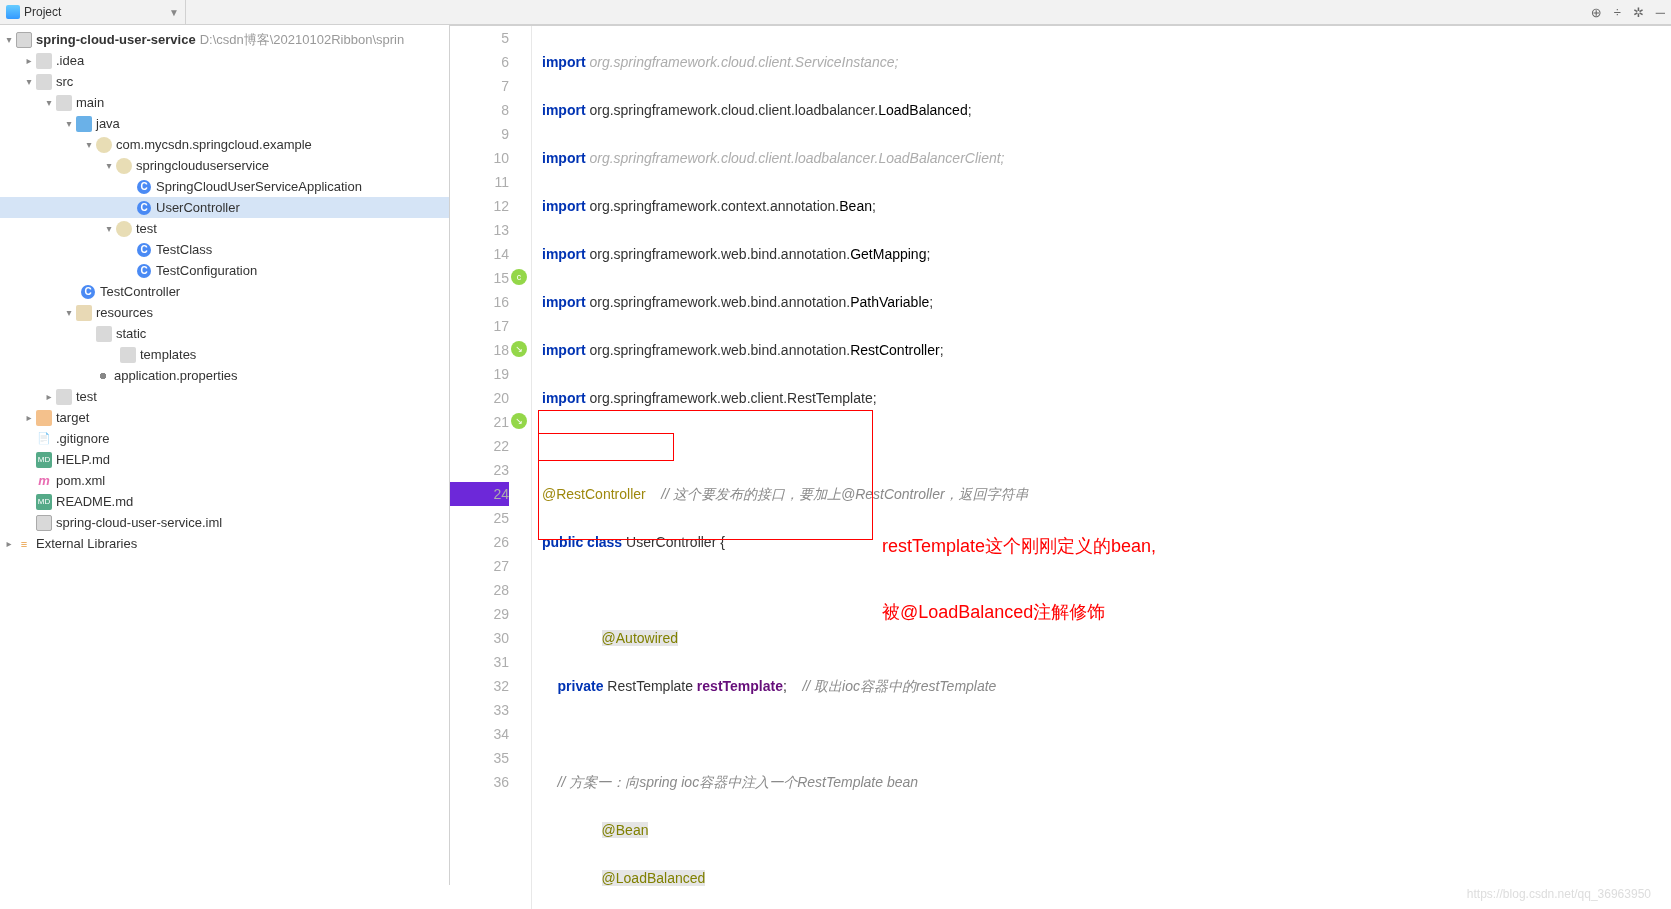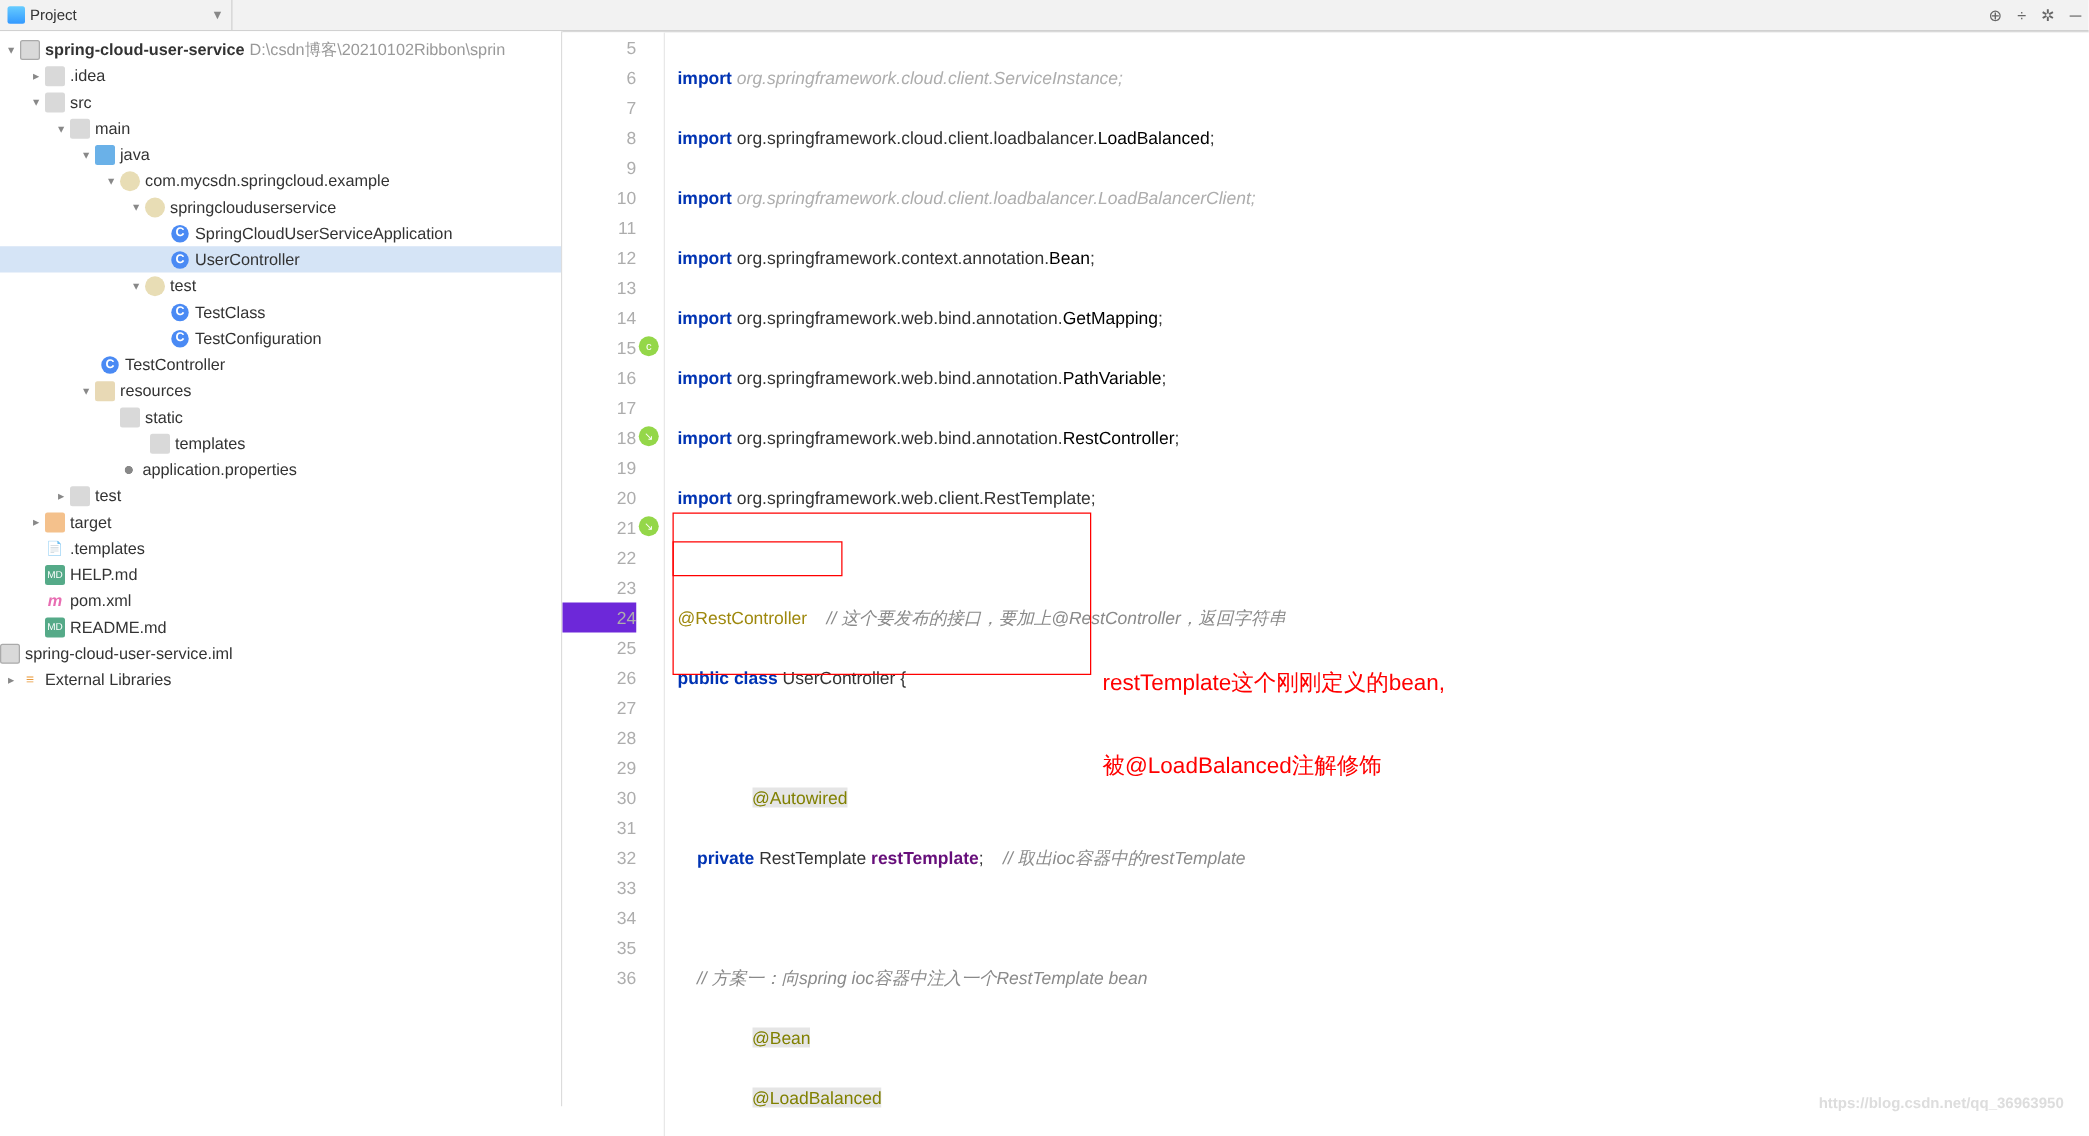--- a/index.html
+++ b/index.html
@@ -42,21 +42,21 @@
 .code { flex:1; padding-left: 10px; white-space: pre; position: relative;}
 .kw { color: #0033b3; font-weight: bold; }
 .gray { color: #adadad; font-style:italic;}
 .comment { color: #8a8a8a; font-style: italic;}
 .ann { color: #9e880d;}
 .ann-hl { background:#e5e5e5; color:#808000;margin-left:44px;}
 .num-gutter div { height: 24px;}
 .red-box1 { position:absolute; border:1.5px solid red; left:6px; top:384px; width:335px; height:130px; pointer-events:none;}
 .red-box2 { position:absolute; border:1.5px solid red; left:6px; top:407px; width:136px; height:28px; pointer-events:none;}
 .red-note { position:absolute; left:350px; top:465px; color:red; font-family:"Microsoft YaHei",sans-serif; font-size:18px; line-height:22px;}
-.watermark { position:absolute; bottom:20px; right:20px; color:#ddd; font-size:12px;font-weight:bold;}
+.watermark { position:absolute; bottom:8px; right:20px; color:#ddd; font-size:12px;}
 .m-icon { color:#e86db2; font-weight:bold; font-style:italic; font-size:13px;}
 </style>
 </head>
 <body>
 
 <div class="top-toolbar">
   <div class="proj-label">
     <span class="proj-icon"></span>
     <span class="proj-text">Project</span>
     <span class="down-arrow">▼</span>
@@ -155,35 +155,35 @@
           <span class="tree-icon folder-icon"></span>
           <span class="tree-label">test</span>
         </div>
       <div class="tree-row" style="padding-left:22px">
           <span class="expander">▸</span>
           <span class="tree-icon folder-icon" style="background:#f4c18c"></span>
           <span class="tree-label">target</span>
         </div>
       <div class="tree-row" style="padding-left:36px">
           <span class="tree-icon">📄</span>
-          <span class="tree-label">.templates</span>
+          <span class="tree-label">.gitignore</span>
         </div>
       <div class="tree-row" style="padding-left:36px">
           <span class="tree-icon md-icon">MD</span>
           <span class="tree-label">HELP.md</span>
         </div>
       <div class="tree-row" style="padding-left:36px">
           <span class="tree-icon m-icon">m</span>
           <span class="tree-label">pom.xml</span>
         </div>
       <div class="tree-row" style="padding-left:36px">
           <span class="tree-icon md-icon">MD</span>
           <span class="tree-label">README.md</span>
         </div>
-      <div class="tree-row" style="">
+      <div class="tree-row" style="padding-left:36px">
           <span class="tree-icon module-icon"></span>
           <span class="tree-label">spring-cloud-user-service.iml</span>
         </div>
       <div class="tree-row" style="padding-left:2px">
           <span class="expander">▸</span>
           <span class="tree-icon lib-icon"></span>
           <span class="tree-label">External Libraries</span>
         </div>
     </div>
   </div>

